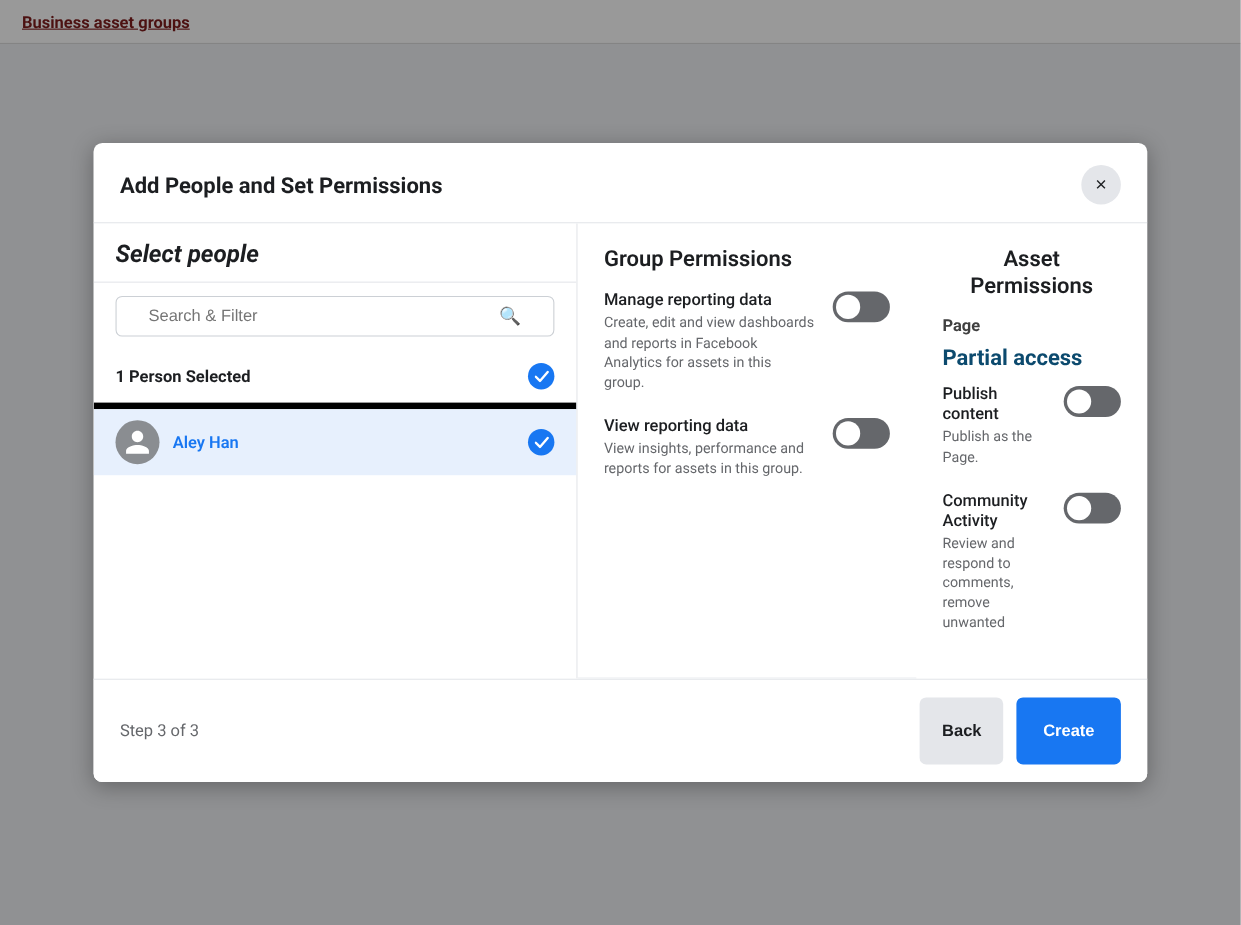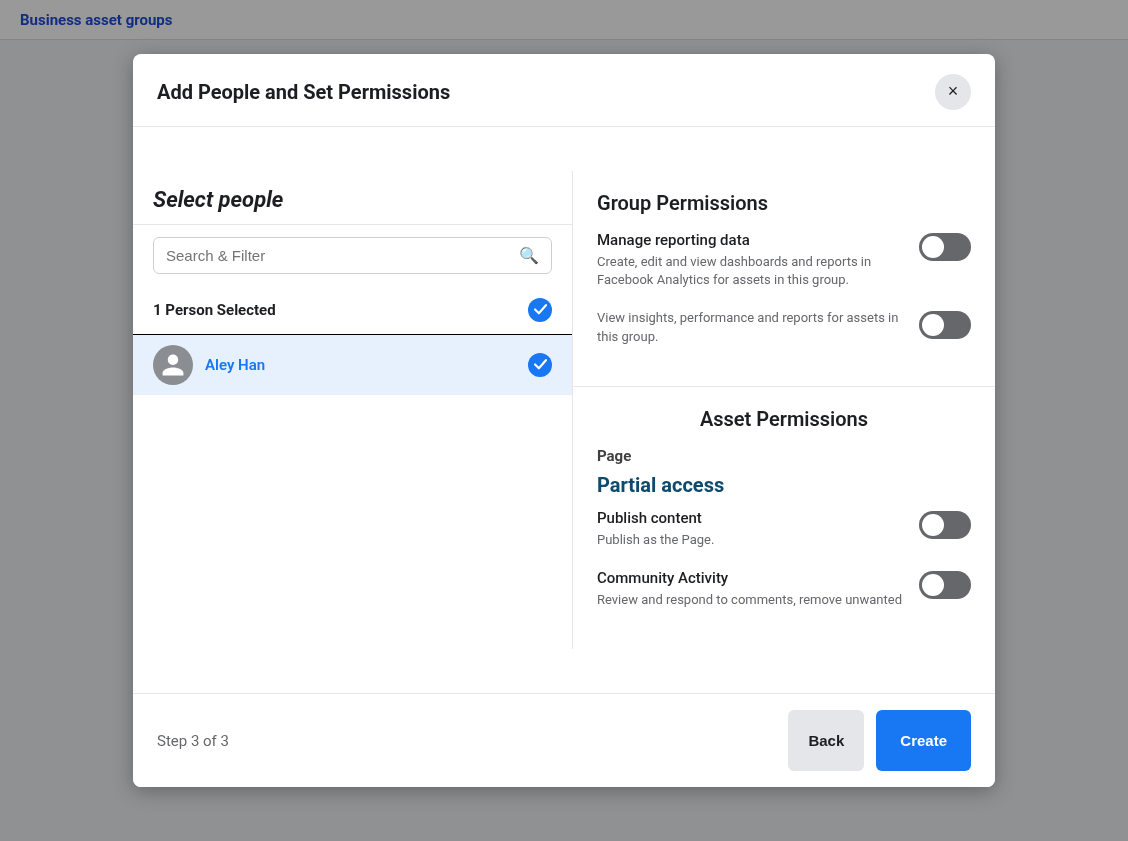--- a/index.html
+++ b/index.html
@@ -32,45 +32,45 @@
       border-bottom: 1px solid #ddd;
       display: flex;
       align-items: center;
       padding: 0 20px;
       z-index: 1;
     }
 
     .bg-title {
       font-size: 15px;
       font-weight: 700;
-      color: #1d4ed8;
+      color: #7f1d1d;
+      text-decoration: underline;
     }
 
     .overlay {
       position: absolute;
       top: 0; left: 0;
       width: 100%; height: 100%;
       background: rgba(0,0,0,0.4);
       z-index: 10;
       display: flex;
       align-items: center;
       justify-content: center;
     }
 
     .modal {
       background: #fff;
       border-radius: 8px;
-      width: 862px;
+      width: 958px;
       max-height: 820px;
       display: flex;
       flex-direction: column;
       box-shadow: 0 4px 20px rgba(0,0,0,0.3);
       position: relative;
       overflow: hidden;
-      gap: 44px;
     }
 
     .modal-header {
       display: flex;
       align-items: center;
       justify-content: space-between;
       padding: 20px 24px 16px 24px;
       border-bottom: 1px solid #e4e6ea;
     }
 
@@ -122,21 +122,21 @@
       color: #1c1e21;
       font-style: italic;
     }
 
     .search-container {
       margin: 12px 20px;
       display: flex;
       align-items: center;
       border: 1px solid #ccd0d5;
       border-radius: 6px;
-      padding: 8px 12px;
+      padding: 8px 29px;
       background: #fff;
     }
 
     .search-input {
       border: none;
       outline: none;
       flex: 1;
       font-size: 15px;
       color: #1c1e21;
       background: transparent;
@@ -145,21 +145,21 @@
     .search-icon {
       color: #8a8d91;
       font-size: 16px;
     }
 
     .selected-section {
       padding: 12px 20px;
       display: flex;
       align-items: center;
       justify-content: space-between;
-      border-bottom: 1px solid #000000;
+      border-bottom: 6px solid #000000;
     }
 
     .selected-label {
       font-size: 15px;
       font-weight: 700;
       color: #1c1e21;
     }
 
     .check-circle-blue {
       width: 24px;
@@ -204,21 +204,21 @@
       flex: 1;
       font-size: 15px;
       font-weight: 600;
       color: #1877f2;
     }
 
     
     .right-panel {
       flex: 1;
       display: flex;
-      flex-direction: column;
+      flex-direction: row;
       overflow-y: auto;
     }
 
     .permissions-section {
       padding: 20px 24px;
       border-bottom: 1px solid #e4e6ea;
     }
 
     .permissions-section-title {
       font-size: 20px;
@@ -430,20 +430,21 @@
               <div class="permission-desc">Create, edit and view dashboards and reports in Facebook Analytics for assets in this group.</div>
             </div>
             <label class="toggle">
               <input type="checkbox" style="">
               <span class="toggle-slider"></span>
             </label>
           </div>
 
           <div class="permission-item">
             <div class="permission-info">
+              <div class="permission-name">View reporting data</div>
               <div class="permission-desc">View insights, performance and reports for assets in this group.</div>
             </div>
             <label class="toggle">
               <input type="checkbox" style="">
               <span class="toggle-slider"></span>
             </label>
           </div>
         </div>
 
         <div class="asset-permissions-section">

